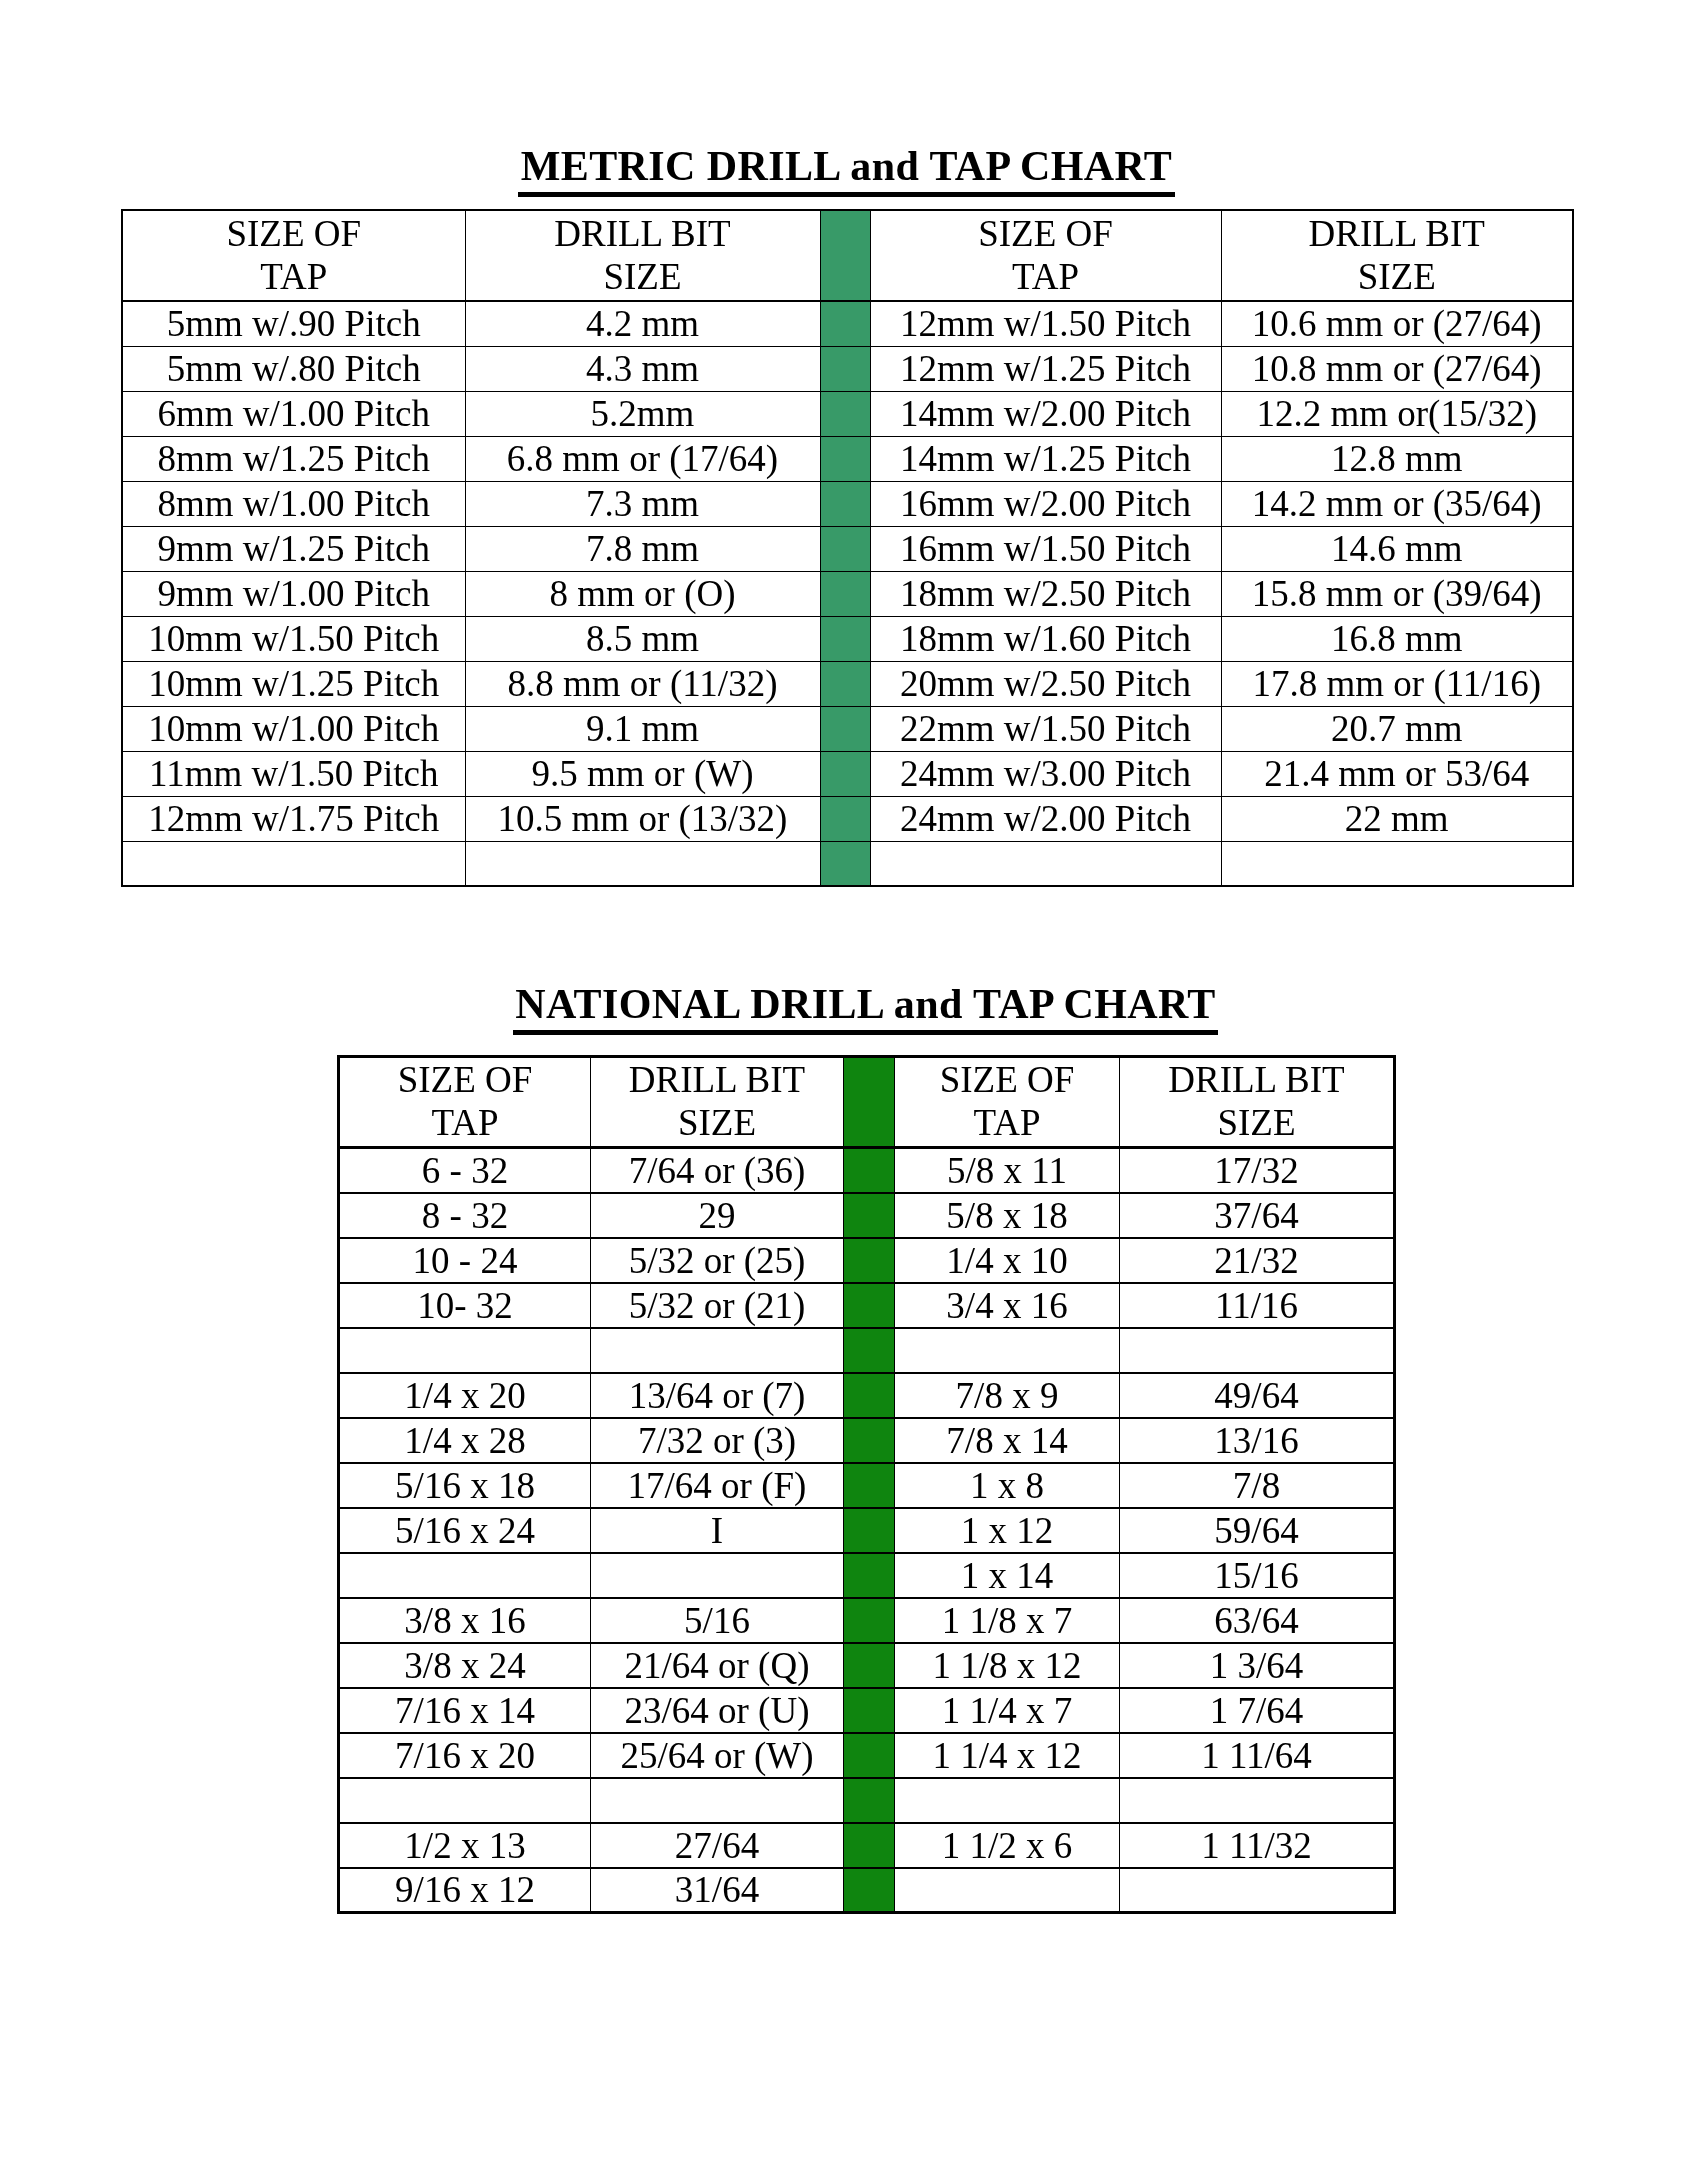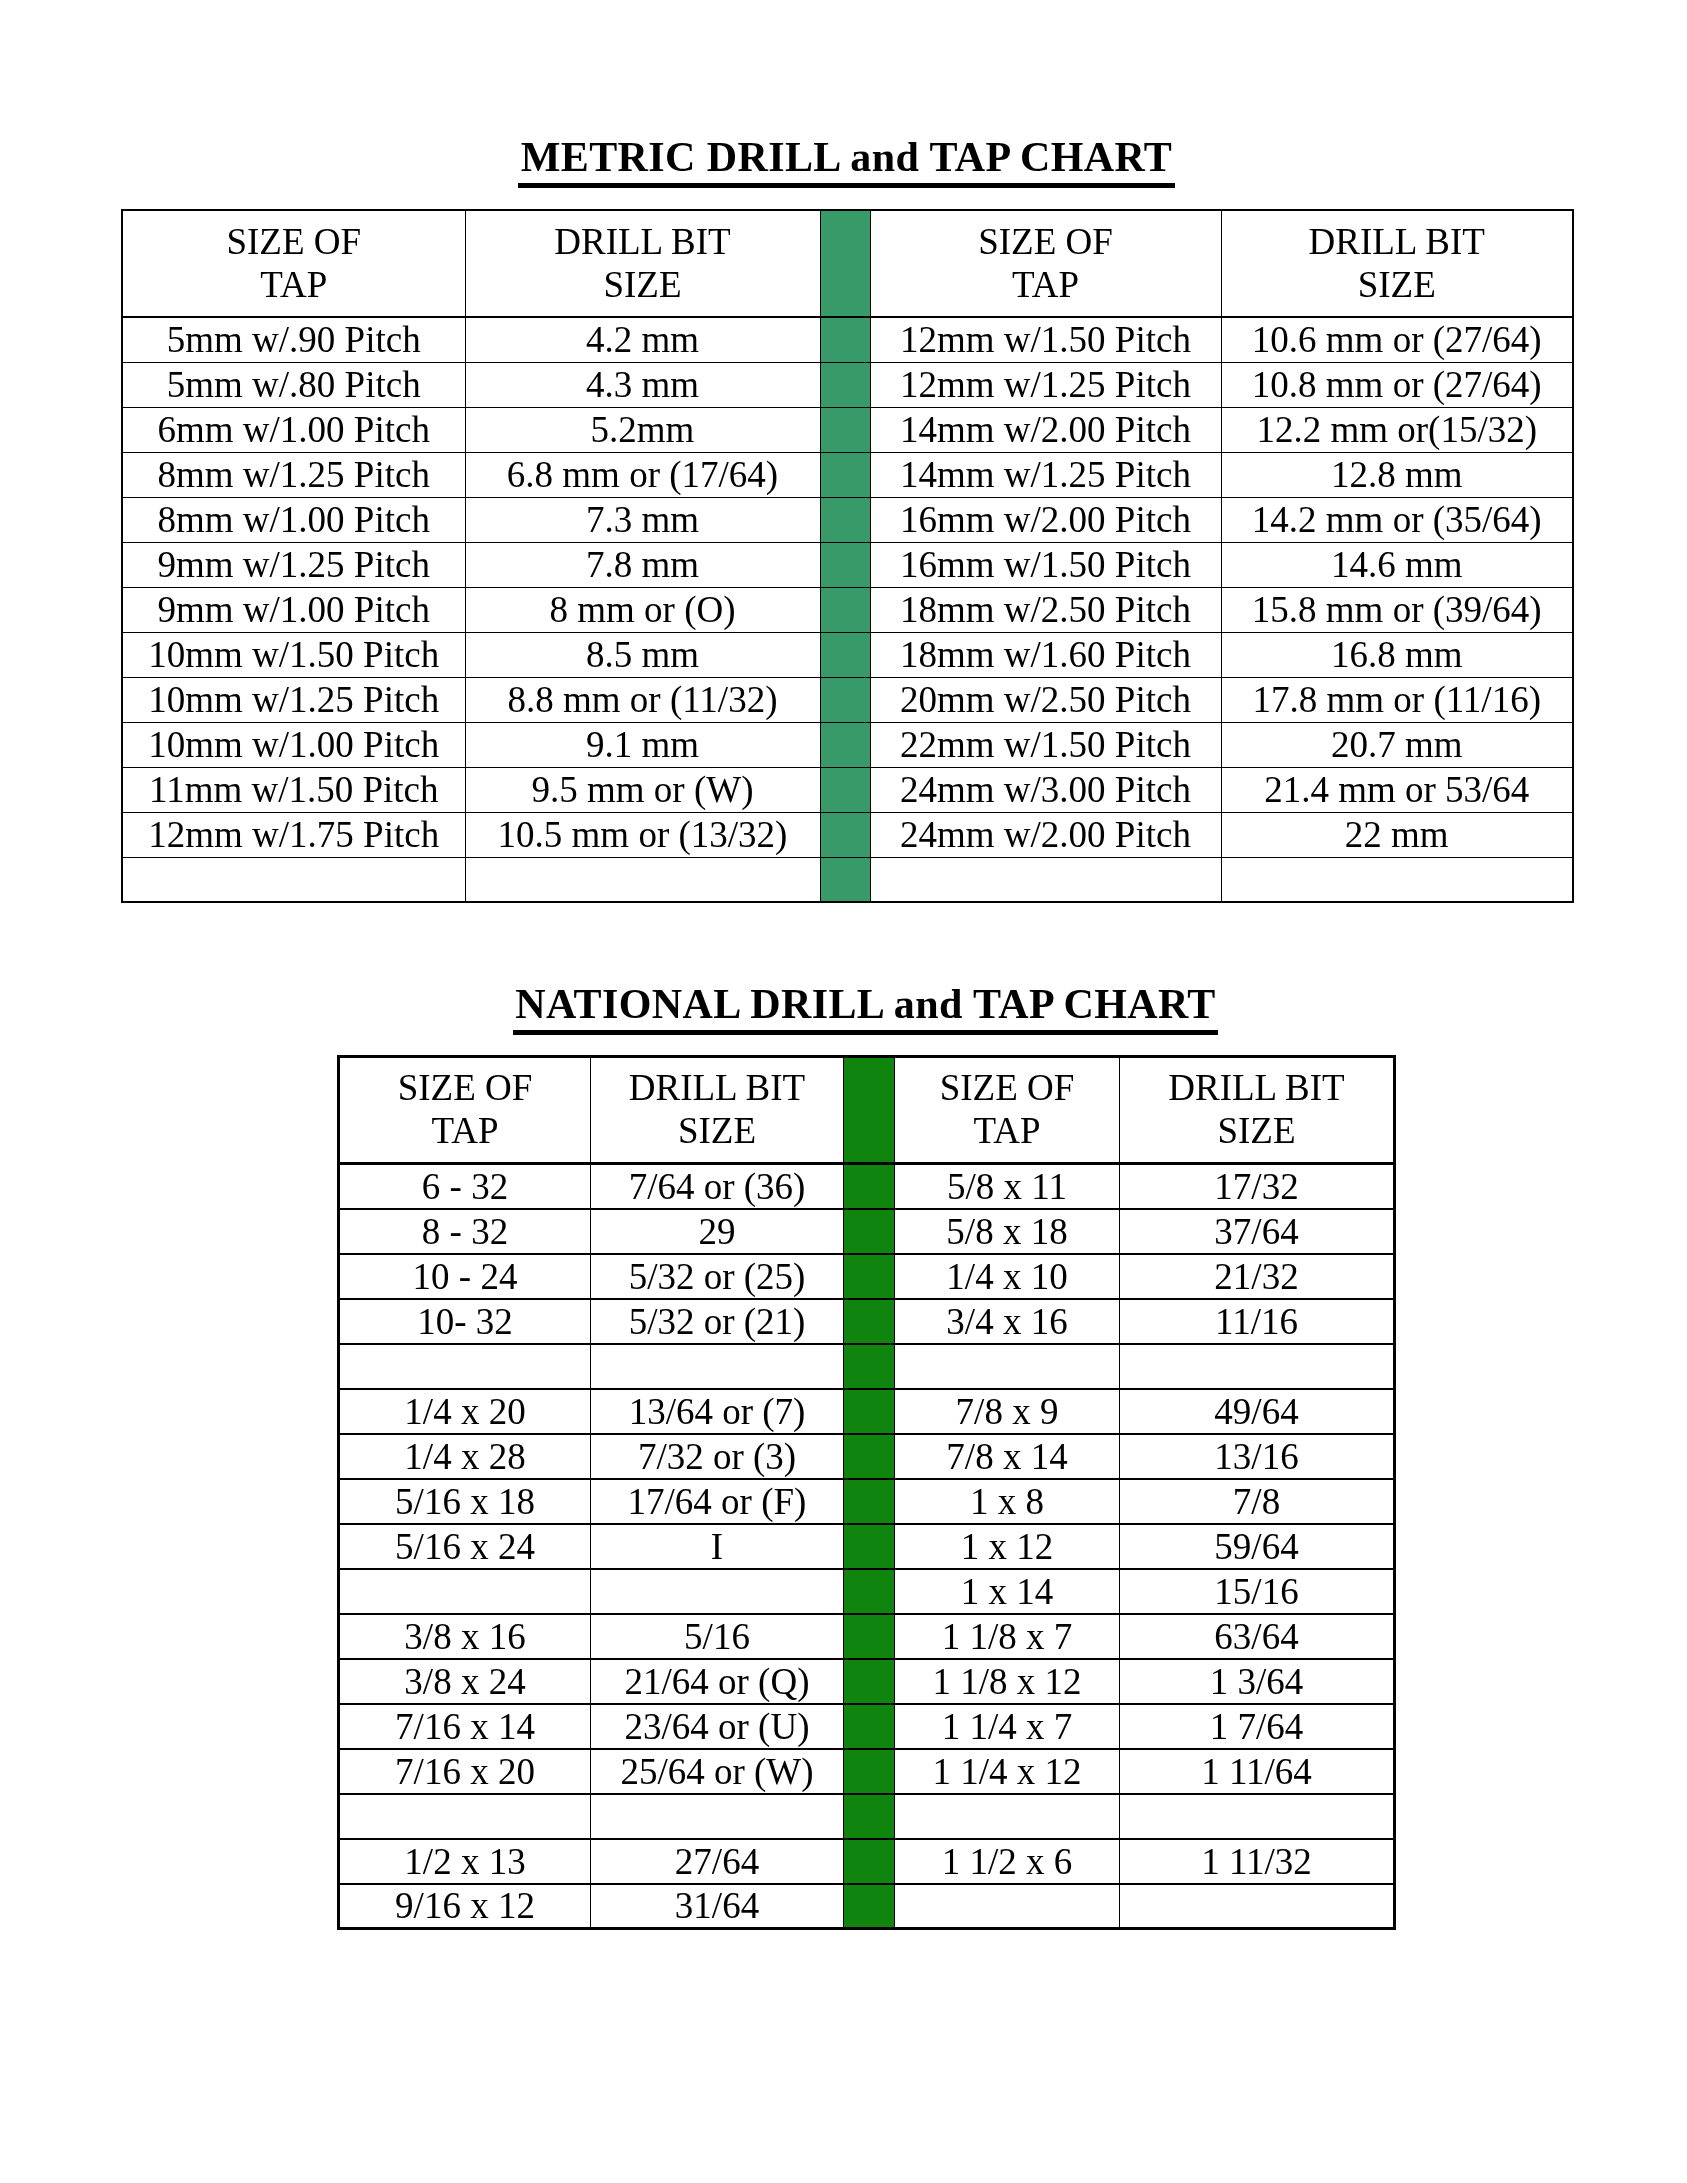--- a/index.html
+++ b/index.html
@@ -18,21 +18,21 @@
     font-size: 42px;
     font-weight: bold;
     letter-spacing: 0.4px;
     white-space: nowrap;
   }
   .chart-title span {
     display: inline-block;
     border-bottom: 5.2px solid #000;
     padding: 0 2.6px 1.7px 2.6px;
   }
-  #metric-title { left: 121px; width: 1451px; top: 133px; }
+  #metric-title { left: 121px; width: 1451px; top: 142px; }
   #national-title { left: 337px; width: 1057px; top: 980px; }
 
   table {
     position: absolute;
     border-collapse: collapse;
     table-layout: fixed;
   }
   #metric-table {
     left: 121px; top: 209px; width: 1451px;
     border: 2.6px solid #000;
@@ -44,21 +44,21 @@
   th, td {
     border: 1.7px solid #000;
     text-align: center;
     vertical-align: middle;
     font-weight: normal;
     font-size: 37px;
     overflow: hidden;
     padding: 0;
   }
   th {
-    height: 107px;
+    height: 91px;
     line-height: 1.16;
     white-space: pre-line;
   }
   td { height: 45px; line-height: 1.0; }
   #metric-table thead th { border-bottom: 2.6px solid #000; }
   #national-table thead th { border-bottom: 3.5px solid #000; }
   #national-table td { border-top-width: 2.6px; border-bottom-width: 2.6px; }
   .sep { padding: 0; }
 </style>
 </head>

